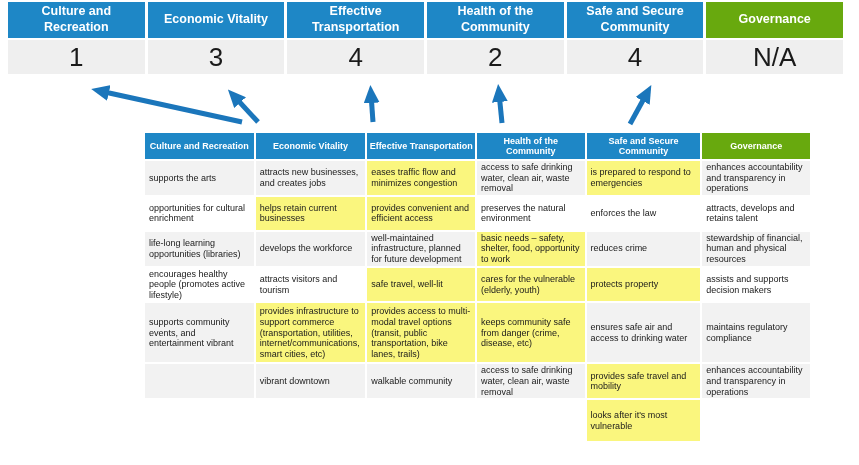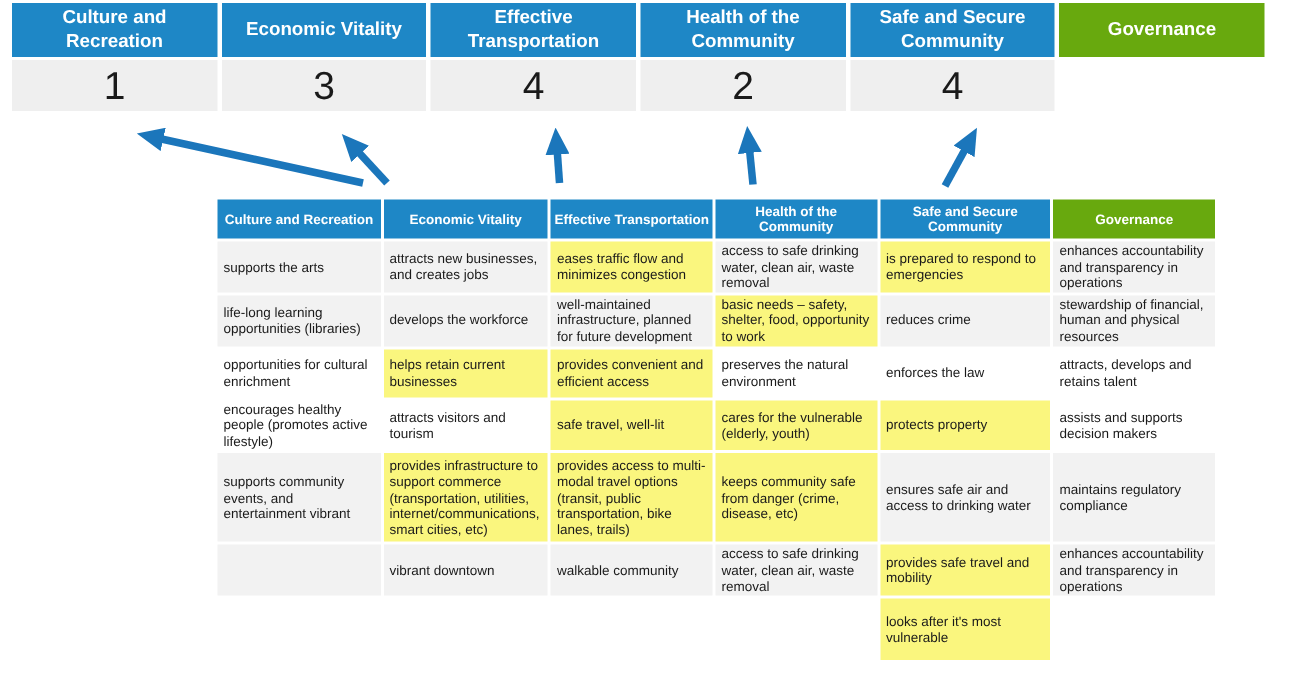--- a/index.html
+++ b/index.html
@@ -59,20 +59,21 @@
       <div class="sum-head" style="background: rgb(30, 135, 198);">Economic Vitality</div>
       <div class="sum-head" style="background: rgb(30, 135, 198);">Effective Transportation</div>
       <div class="sum-head" style="background: rgb(30, 135, 198);">Health of the Community</div>
       <div class="sum-head" style="background: rgb(30, 135, 198);">Safe and Secure Community</div>
       <div class="sum-head" style="background: rgb(104, 169, 14);">Governance</div>
       <div class="sum-score" style="background: rgb(239, 239, 239);">1</div>
       <div class="sum-score" style="background: rgb(239, 239, 239);">3</div>
       <div class="sum-score" style="background: rgb(239, 239, 239);">4</div>
       <div class="sum-score" style="background: rgb(239, 239, 239);">2</div>
       <div class="sum-score" style="background: rgb(239, 239, 239);">4</div>
+      <div class="sum-score" style="background: rgb(239, 239, 239);">N/A</div>
     </div>
 
   <svg class="arrows" viewBox="0 0 859 50" xmlns="http://www.w3.org/2000/svg">
     <defs>
       <marker id="ah" markerUnits="userSpaceOnUse" markerWidth="18" markerHeight="16" refX="9" refY="8" orient="auto">
         <path d="M0,0 L18,8 L0,16 z" fill="#1b76bb"></path>
       </marker>
     </defs>
     <line x1="242" y1="42" x2="100" y2="11" stroke="#1b76bb" stroke-width="5" marker-end="url(#ah)"></line>
     <line x1="258" y1="42" x2="234" y2="16" stroke="#1b76bb" stroke-width="5" marker-end="url(#ah)"></line>
@@ -104,34 +105,34 @@
     <tbody>
         <tr>
           <td style="background: rgb(242, 242, 242);">supports the arts</td>
           <td style="background: rgb(242, 242, 242);">attracts new businesses, and creates jobs</td>
           <td style="background: rgb(250, 246, 126);">eases traffic flow and minimizes congestion</td>
           <td style="background: rgb(242, 242, 242);">access to safe drinking water, clean air, waste removal</td>
           <td style="background: rgb(250, 246, 126);">is prepared to respond to emergencies</td>
           <td style="background: rgb(242, 242, 242);">enhances accountability and transparency in operations</td>
         </tr>
         <tr>
+          <td style="background: rgb(255, 255, 255);">opportunities for cultural enrichment</td>
+          <td style="background: rgb(250, 246, 126);">helps retain current businesses</td>
+          <td style="background: rgb(250, 246, 126);">provides convenient and efficient access</td>
+          <td style="background: rgb(255, 255, 255);">preserves the natural environment</td>
+          <td style="background: rgb(255, 255, 255);">enforces the law</td>
+          <td style="background: rgb(255, 255, 255);">attracts, develops and retains talent</td>
+        </tr>
+        <tr>
           <td style="background: rgb(242, 242, 242);">life-long learning opportunities (libraries)</td>
           <td style="background: rgb(242, 242, 242);">develops the workforce</td>
           <td style="background: rgb(242, 242, 242);">well-maintained infrastructure, planned for future development</td>
           <td style="background: rgb(250, 246, 126);">basic needs – safety, shelter, food, opportunity to work</td>
           <td style="background: rgb(242, 242, 242);">reduces crime</td>
           <td style="background: rgb(242, 242, 242);">stewardship of financial, human and physical resources</td>
-        </tr>
-        <tr>
-          <td style="background: rgb(255, 255, 255);">opportunities for cultural enrichment</td>
-          <td style="background: rgb(250, 246, 126);">helps retain current businesses</td>
-          <td style="background: rgb(250, 246, 126);">provides convenient and efficient access</td>
-          <td style="background: rgb(255, 255, 255);">preserves the natural environment</td>
-          <td style="background: rgb(255, 255, 255);">enforces the law</td>
-          <td style="background: rgb(255, 255, 255);">attracts, develops and retains talent</td>
         </tr>
         <tr>
           <td style="background: rgb(255, 255, 255);">encourages healthy people (promotes active lifestyle)</td>
           <td style="background: rgb(255, 255, 255);">attracts visitors and tourism</td>
           <td style="background: rgb(250, 246, 126);">safe travel, well-lit</td>
           <td style="background: rgb(250, 246, 126); margin-left: 20px;">cares for the vulnerable (elderly, youth)</td>
           <td style="background: rgb(250, 246, 126);">protects property</td>
           <td style="background: rgb(255, 255, 255); margin-top: 36px;">assists and supports decision makers</td>
         </tr>
         <tr>

